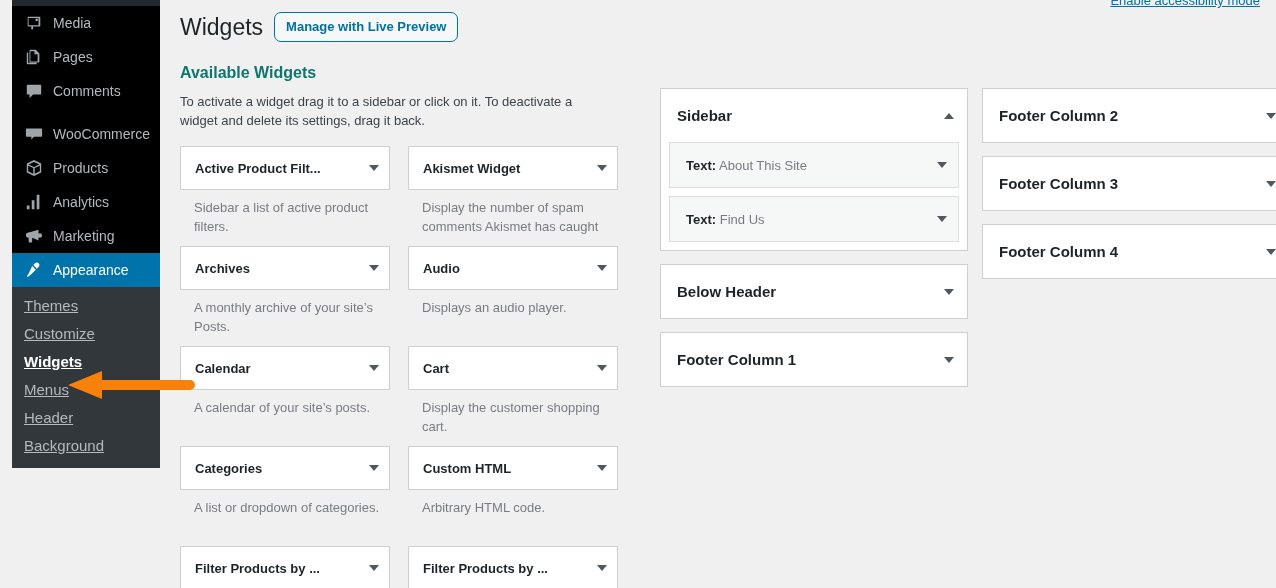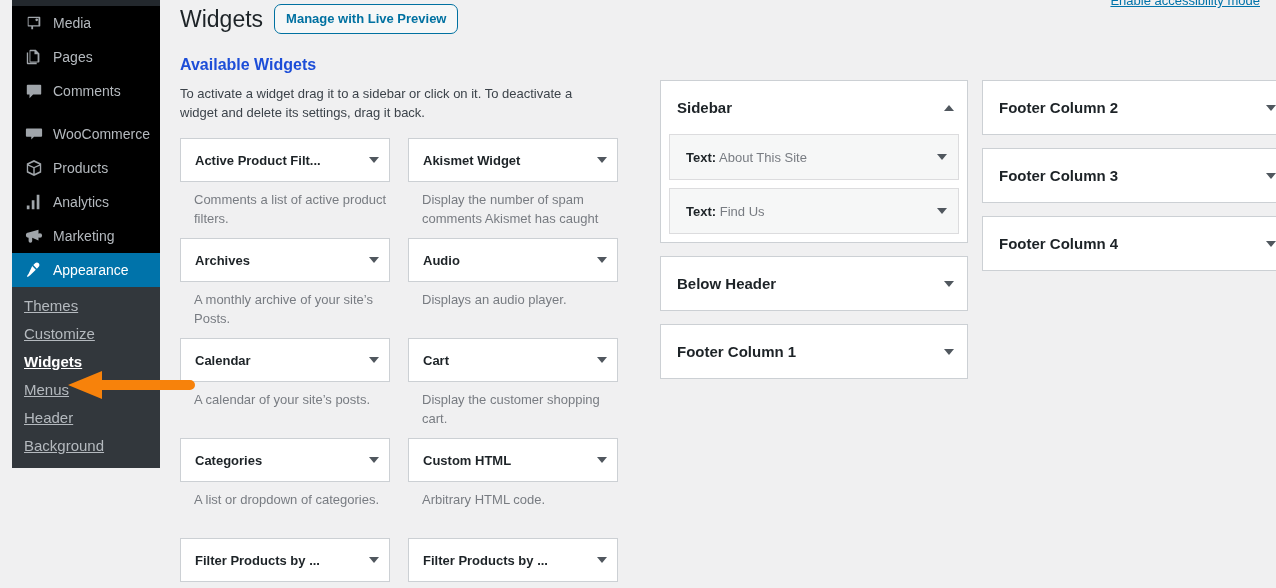--- a/index.html
+++ b/index.html
@@ -65,21 +65,21 @@
     position: absolute; left: 68px; top: 370px;
     width: 132px; height: 30px; pointer-events: none;
     z-index: 50;
   }
 
   
   #wpbody {
     position: absolute; left: 160px; top: 0;
     width: 1116px; height: 588px;
     background: #f0f0f1;
-    padding: 0 18px 0 20px;
+    padding: 8px 18px 0 20px;
   }
   #accessibility-link {
     position: absolute; right: 16px; top: -7px;
     font-size: 13px; color: #0073aa;
     text-decoration: underline;
   }
   .page-head {
     display: flex; align-items: center;
     padding-top: 4px;
   }
@@ -95,21 +95,21 @@
     line-height: 1; padding: 7px 11px 8px;
     font-family: "Liberation Sans", sans-serif;
     cursor: pointer;
   }
 
   .columns { display: flex; margin-top: 21px; }
 
   
   #available-widgets { width: 440px; flex: 0 0 440px; }
   h2.section-title {
-    font-size: 16px; font-weight: bold; color: #1d4ed8;
+    font-size: 16px; font-weight: bold; color: #0f766e;
     line-height: 20px; margin-bottom: 9px;
   }
   .section-desc {
     font-size: 13px; color: #3c434a; line-height: 19px;
     max-width: 418px; margin-bottom: 16px;
   }
   .widget-grid { display: flex; flex-wrap: wrap; }
   .widget-cell { width: 210px; margin-right: 18px; }
   .widget-cell:nth-child(2n) { margin-right: 0; }
 
@@ -276,21 +276,21 @@
 
       <div id="available-widgets">
         <h2 class="section-title">Available Widgets</h2>
         <p class="section-desc">To activate a widget drag it to a sidebar or click on it. To deactivate a widget and delete its settings, drag it back.</p>
         <div class="widget-grid" id="widget-grid">
             <div class="widget-cell">
               <div class="widget-box">
                 <span class="wtitle">Active Product Filt...</span>
                 <span class="caret"></span>
               </div>
-              <div class="widget-desc">Comments a list of active product filters.</div>
+              <div class="widget-desc">Sidebar a list of active product filters.</div>
             </div>
             <div class="widget-cell">
               <div class="widget-box">
                 <span class="wtitle">Akismet Widget</span>
                 <span class="caret"></span>
               </div>
               <div class="widget-desc">Display the number of spam comments Akismet has caught</div>
             </div>
             <div class="widget-cell">
               <div class="widget-box">

